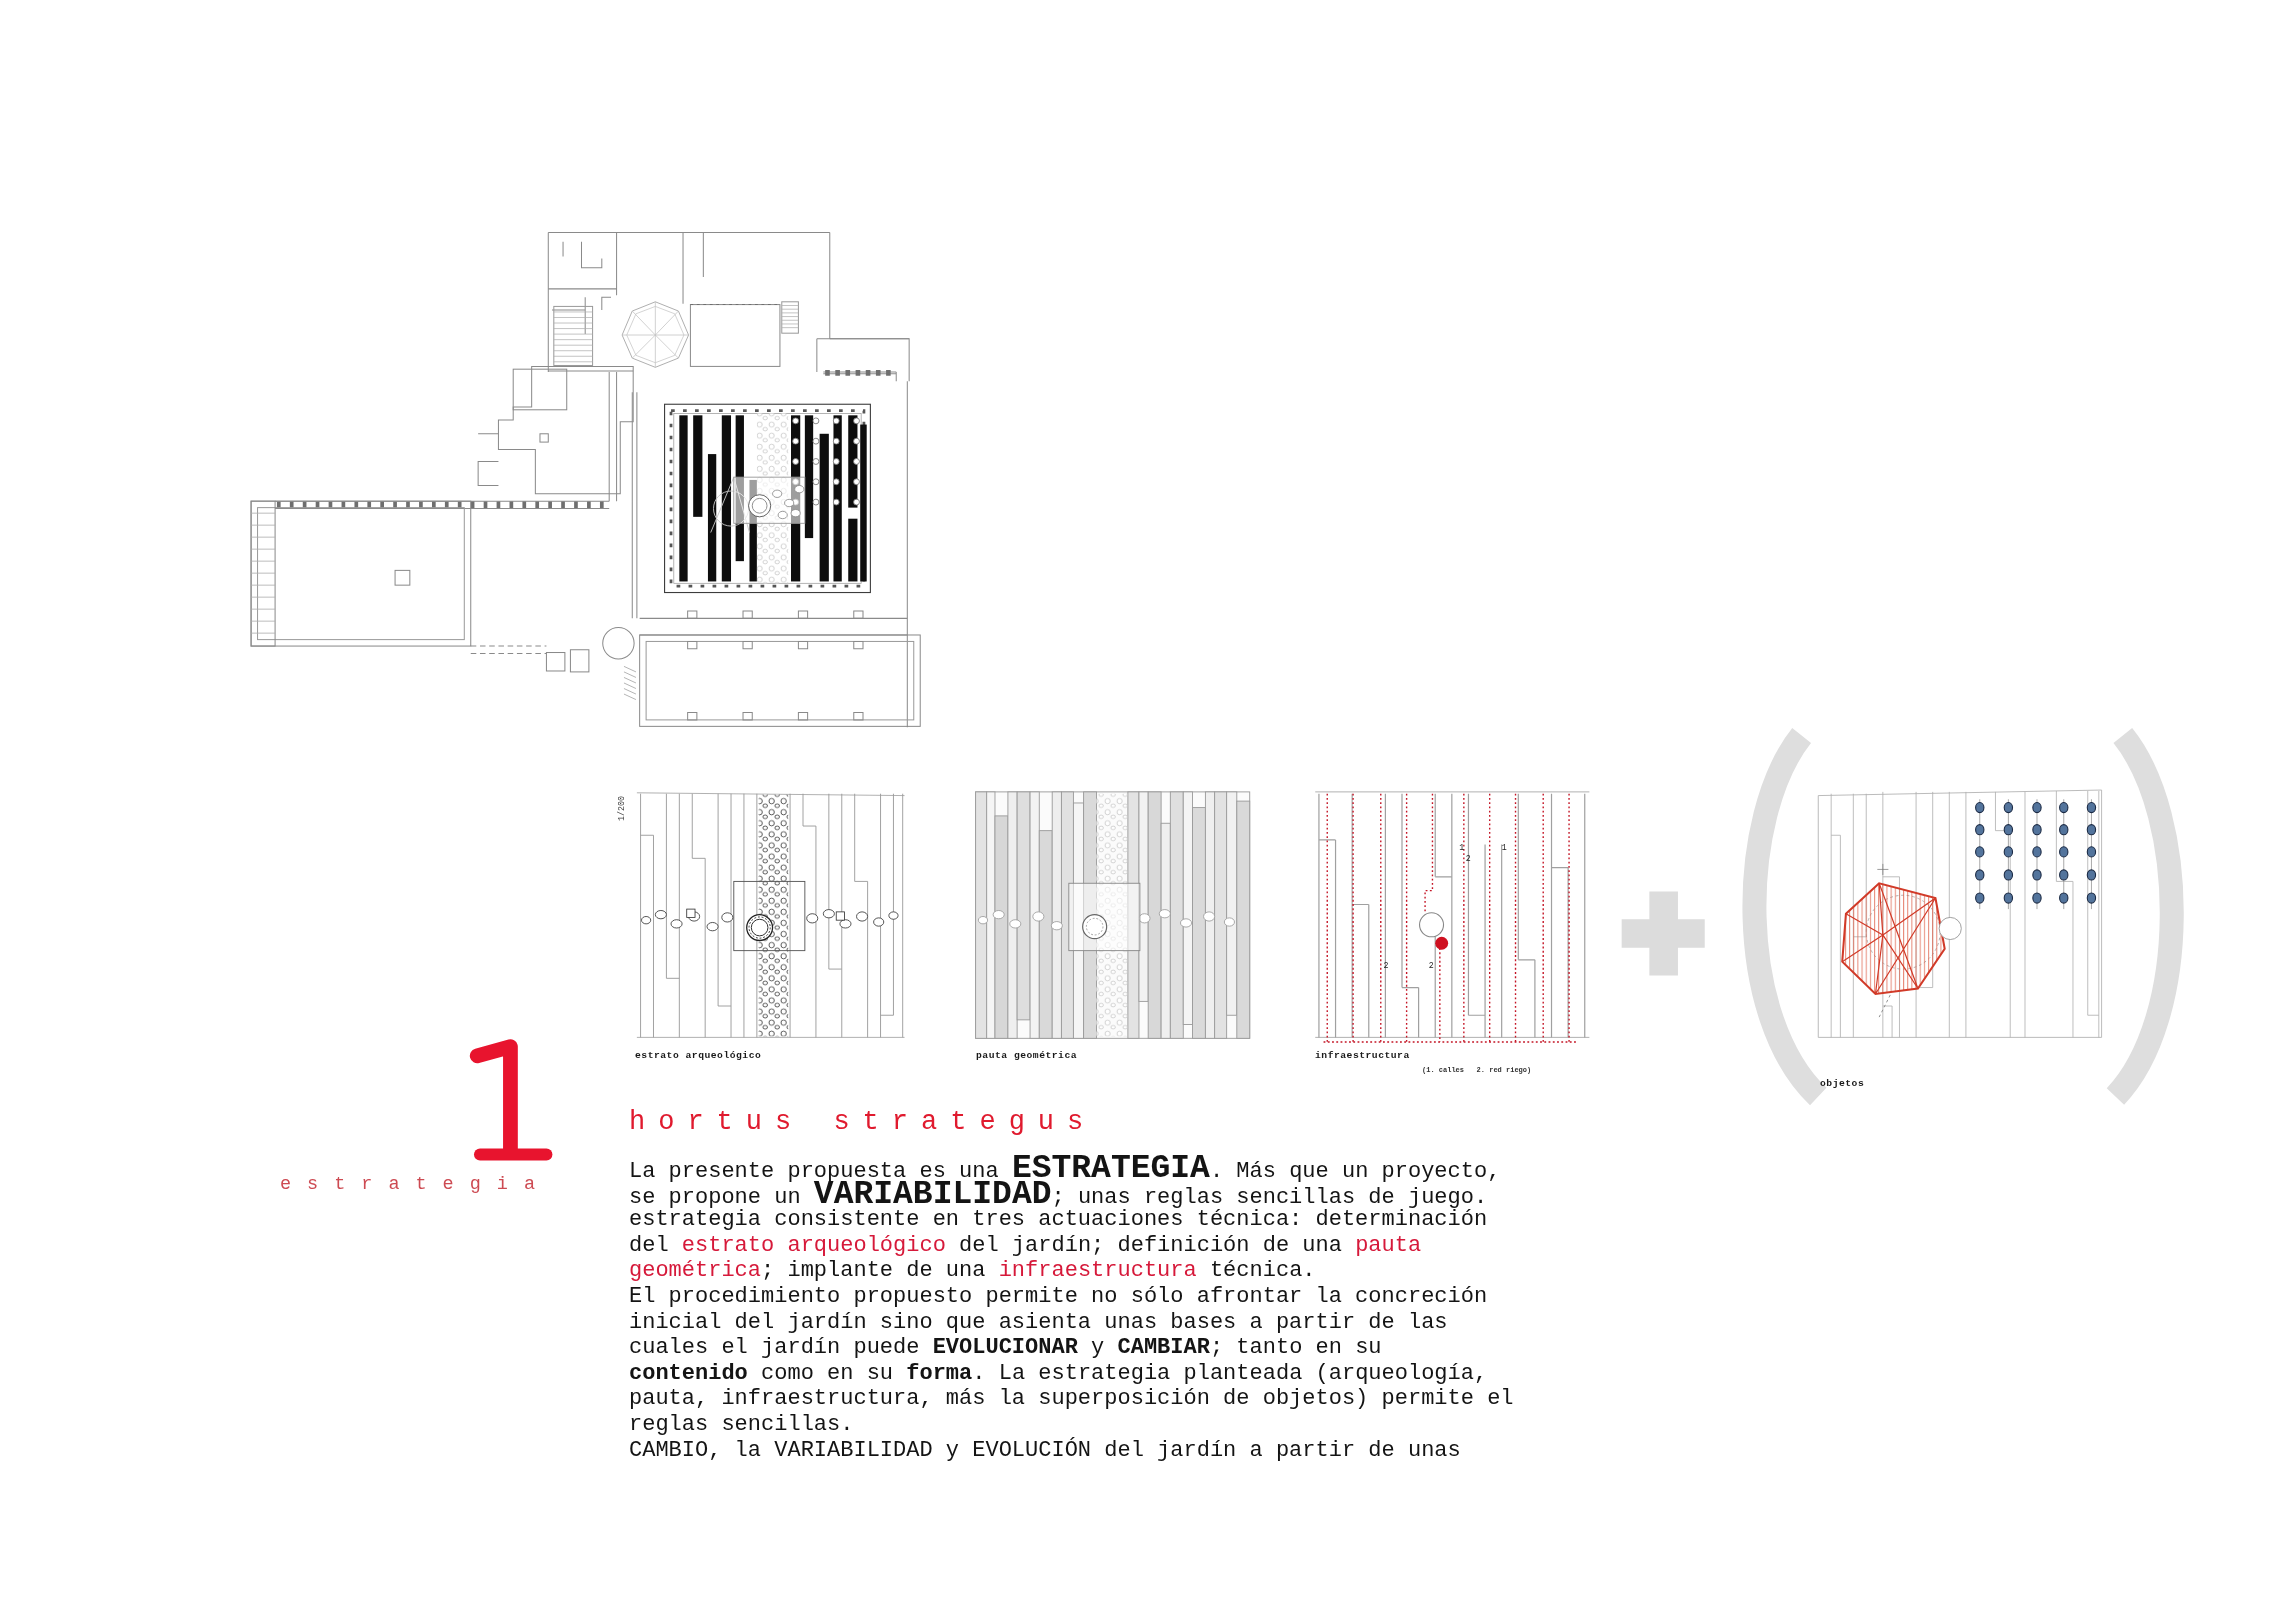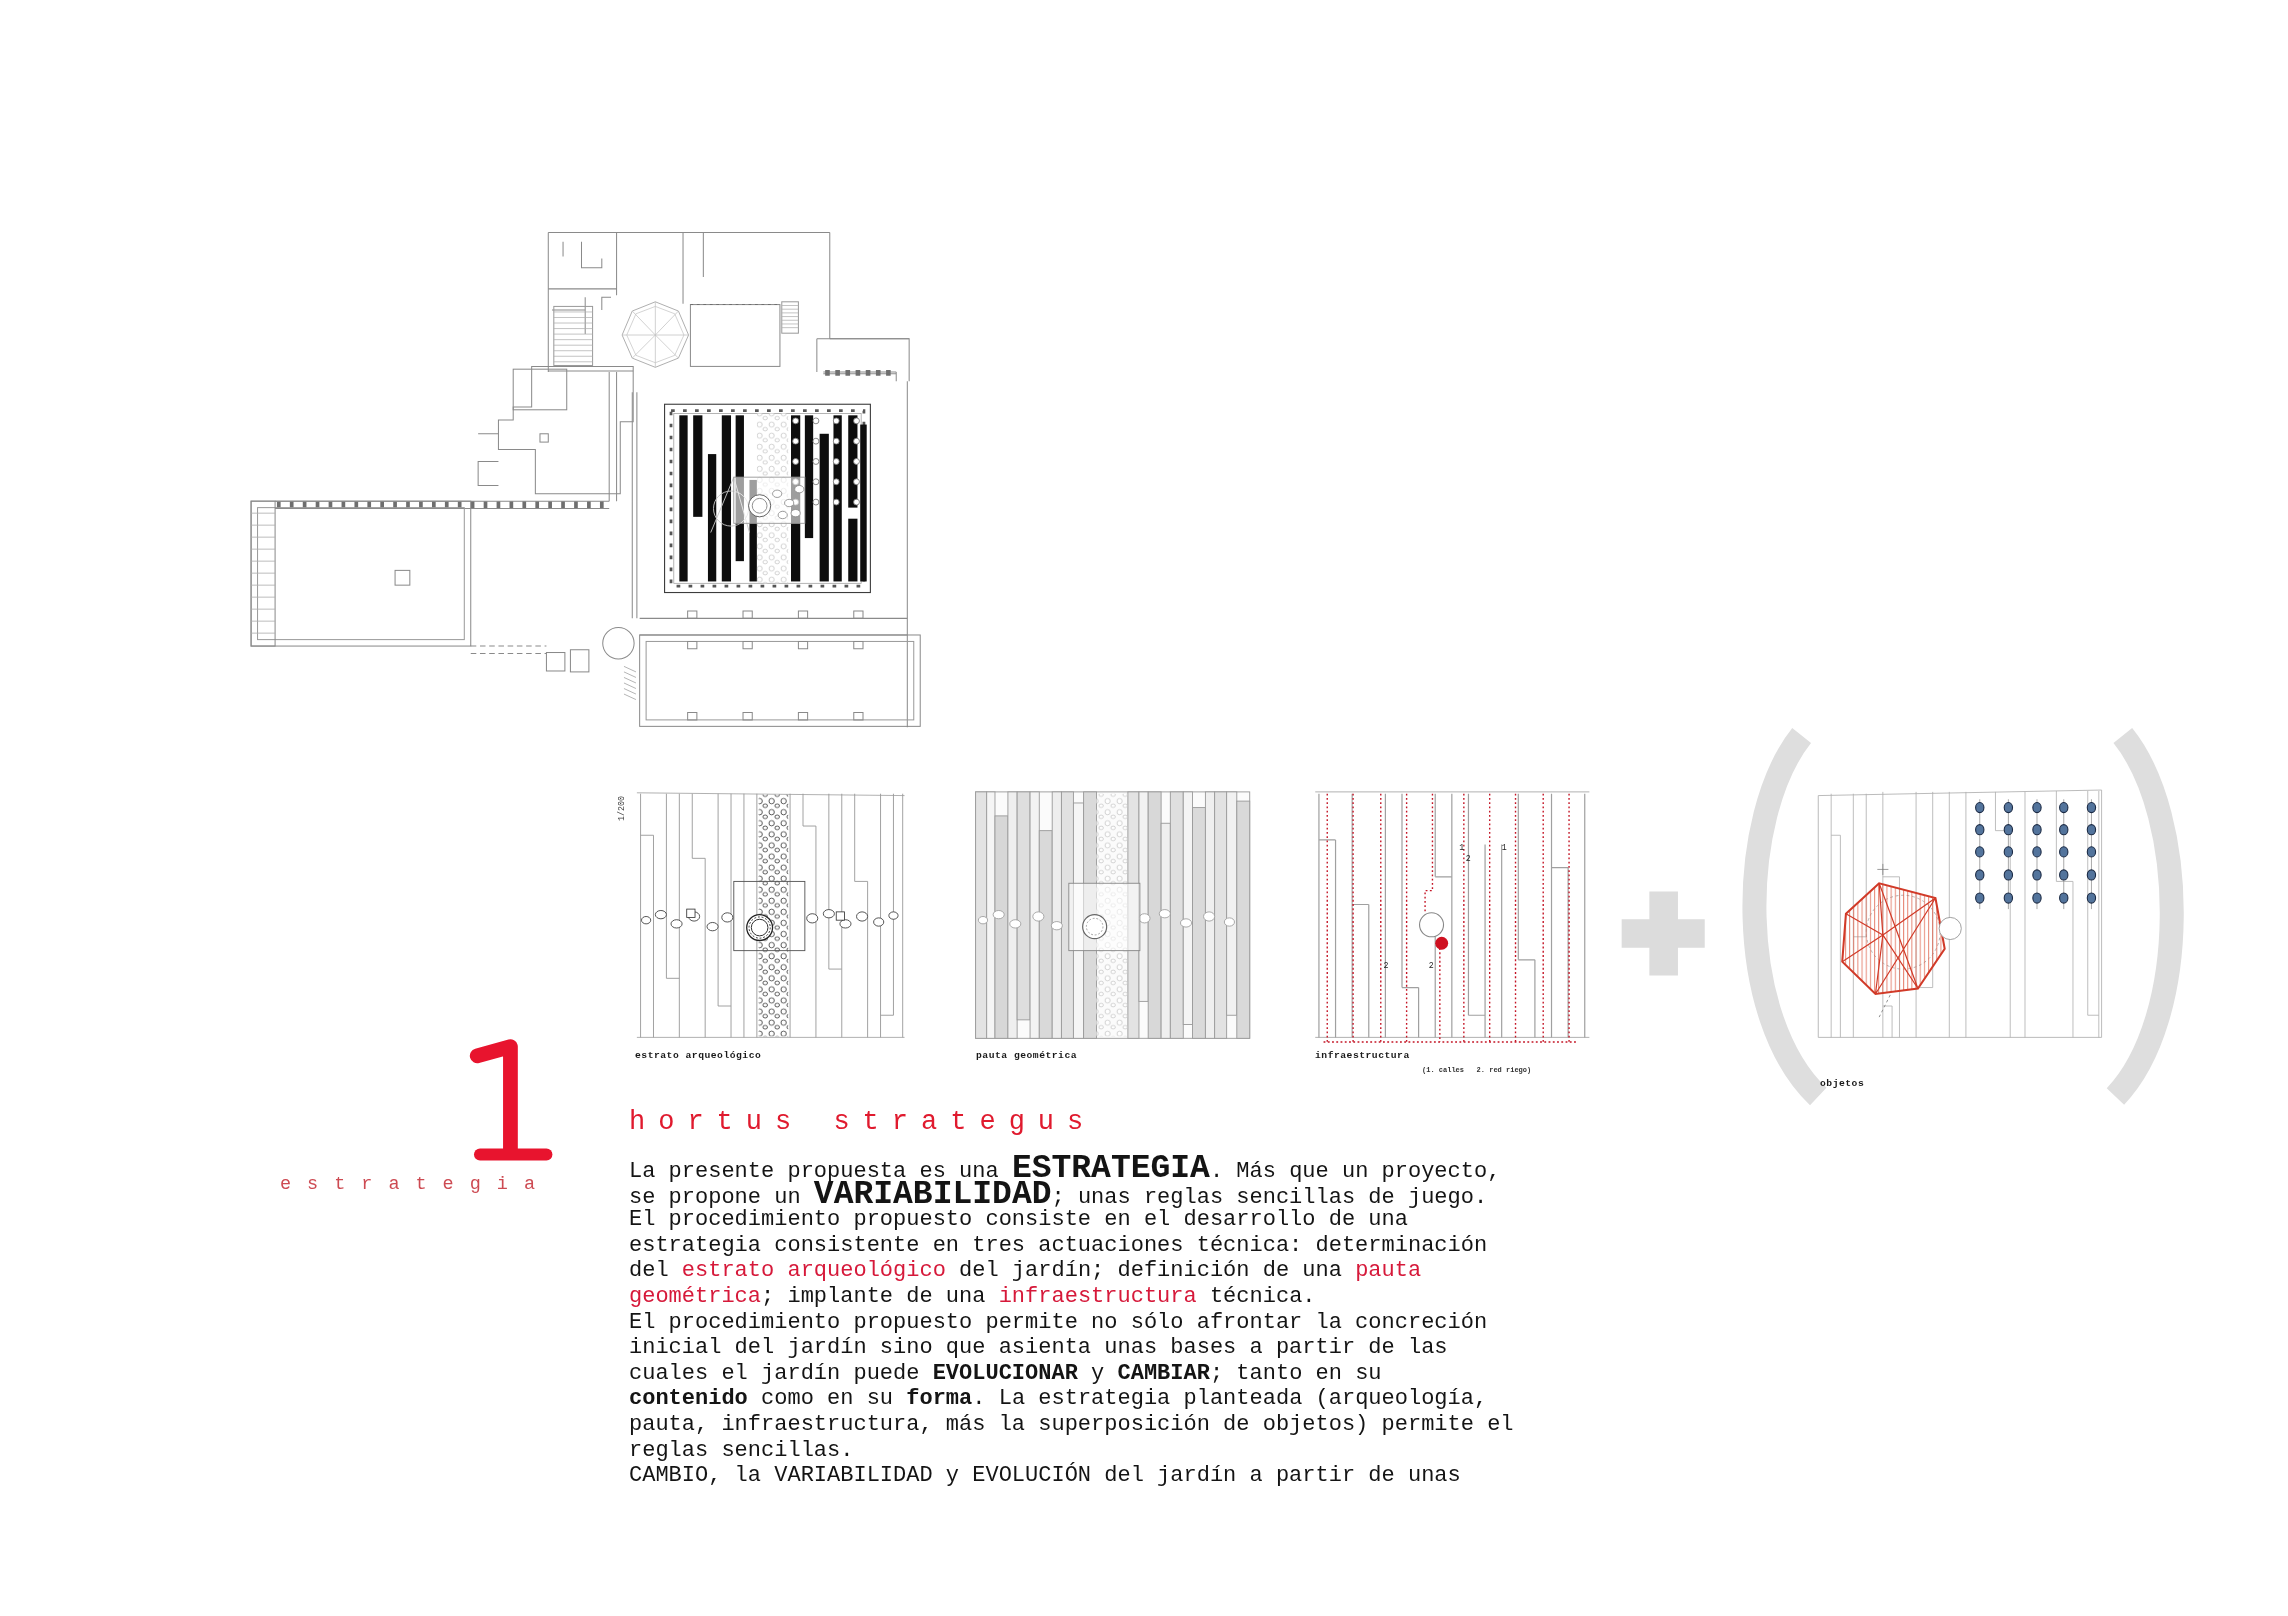--- a/index.html
+++ b/index.html
@@ -327,21 +327,20 @@
   <div class="abs panel-label" style="left:1820px;top:1050px;margin-top:28px;">objetos</div>
 
   <span class="sr">1</span>
   <div class="abs section-word" style="left:280px;top:1174px;">estrategia</div>
 
   <div class="abs main-title" style="left:629px;top:1107px;">hortus strategus</div>
 
   <div class="body-text">
       <div class="tl"><span class="s-n">La presente propuesta es una </span><span class="s-B">ESTRATEGIA</span><span class="s-n">. Más que un proyecto,</span></div>
       <div class="tl"><span class="s-n">se propone un </span><span class="s-B">VARIABILIDAD</span><span class="s-n">; unas reglas sencillas de juego.</span></div>
-      <div class="tl"><span class="s-n">El procedimiento propuesto consiste en el desarrollo de una</span></div>
       <div class="tl"><span class="s-n">estrategia consistente en tres actuaciones técnica: determinación</span></div>
       <div class="tl"><span class="s-n">del </span><span class="s-r">estrato arqueológico</span><span class="s-n"> del jardín; definición de una </span><span class="s-r">pauta</span></div>
       <div class="tl"><span class="s-r">geométrica</span><span class="s-n">; implante de una </span><span class="s-r">infraestructura</span><span class="s-n"> técnica.</span></div>
       <div class="tl"><span class="s-n">El procedimiento propuesto permite no sólo afrontar la concreción</span></div>
       <div class="tl"><span class="s-n">inicial del jardín sino que asienta unas bases a partir de las</span></div>
       <div class="tl"><span class="s-n">cuales el jardín puede </span><span class="s-b">EVOLUCIONAR</span><span class="s-n"> y </span><span class="s-b">CAMBIAR</span><span class="s-n">; tanto en su</span></div>
       <div class="tl"><span class="s-b">contenido</span><span class="s-n"> como en su </span><span class="s-b">forma</span><span class="s-n">. La estrategia planteada (arqueología,</span></div>
       <div class="tl"><span class="s-n">pauta, infraestructura, más la superposición de objetos) permite el</span></div>
       <div class="tl"><span class="s-n">reglas sencillas.</span></div>
       <div class="tl"><span class="s-n">CAMBIO, la VARIABILIDAD y EVOLUCIÓN del jardín a partir de unas</span></div>

